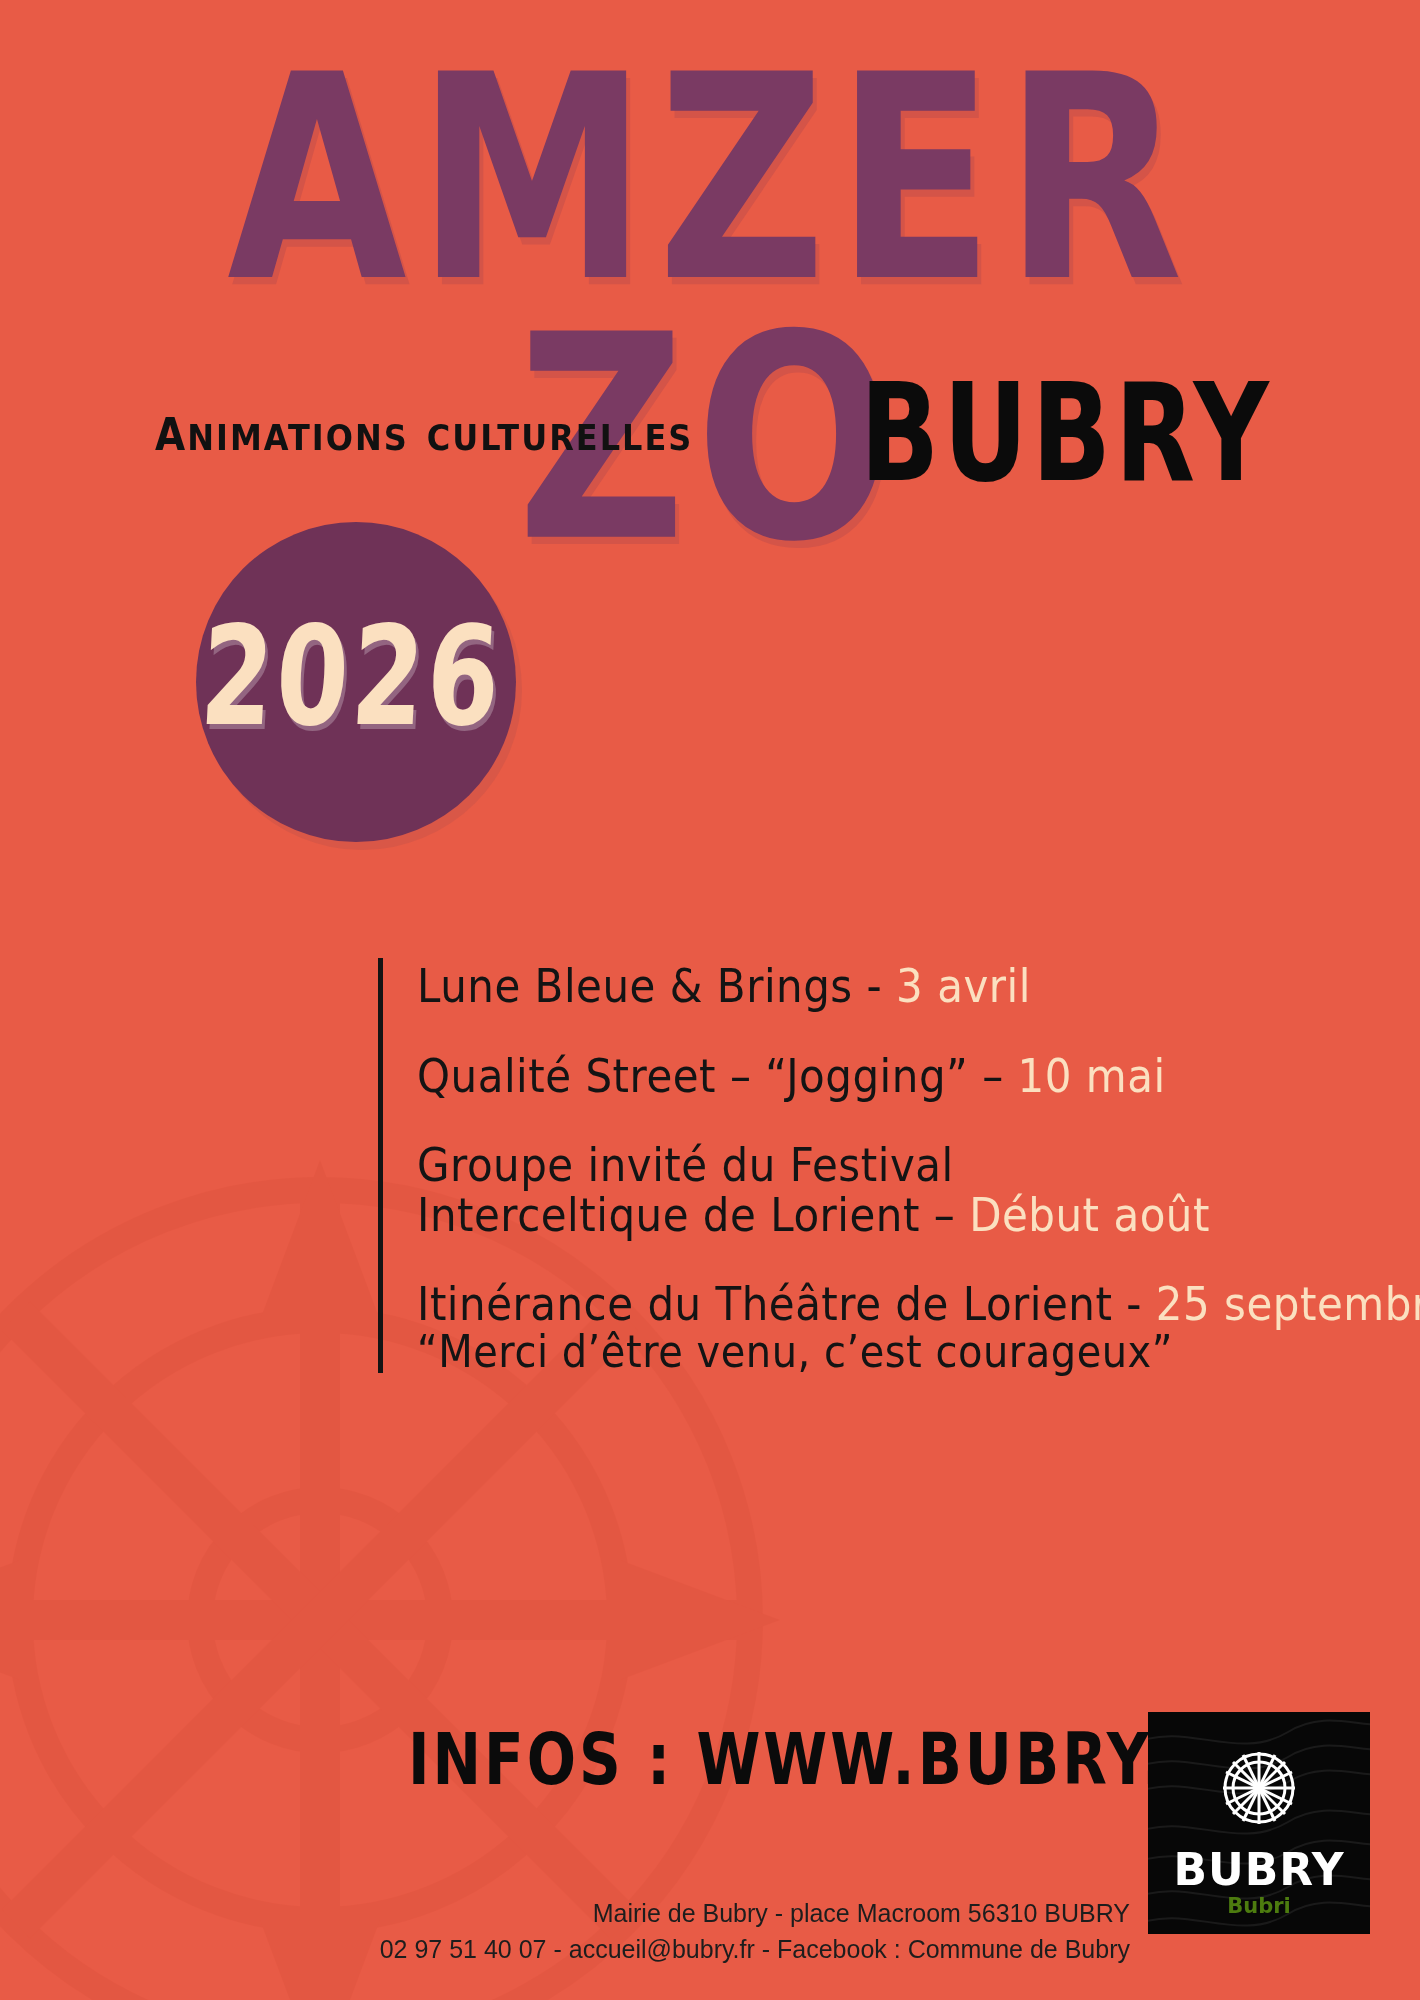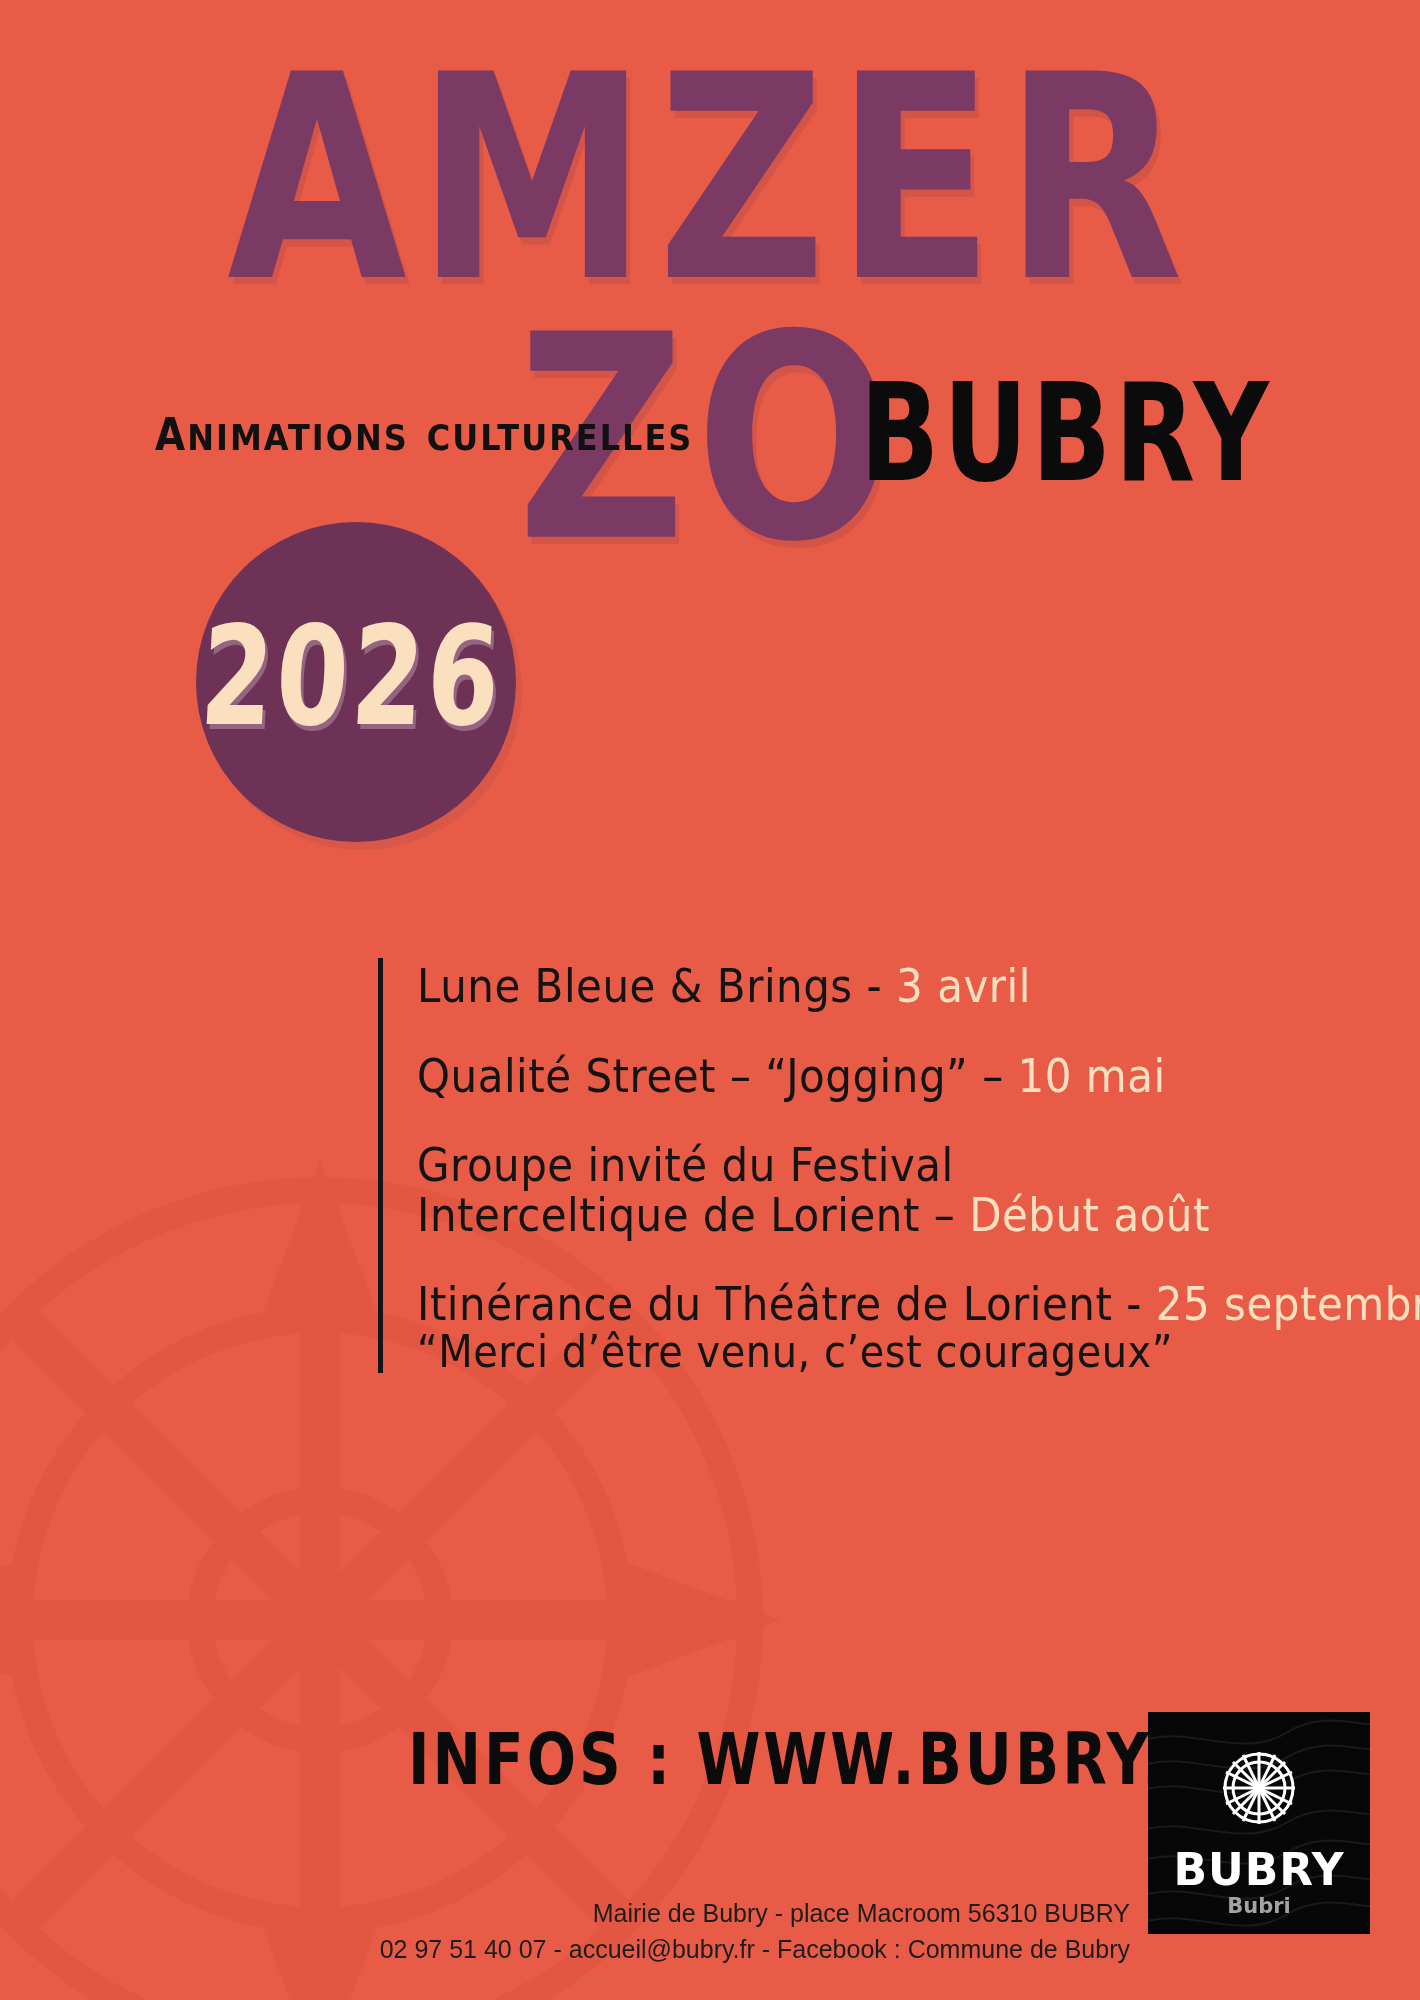--- a/index.html
+++ b/index.html
@@ -204,21 +204,21 @@
     color: #fff;
   }
   .logo-sub {
     position: absolute;
     width: 222px;
     text-align: center;
     top: 182px;
     font-family: "DejaVu Sans", sans-serif;
     font-weight: bold;
     font-size: 21px;
-    color: #a3a3a3;
+    color: #4d7c0f;
   }
 </style>
 </head>
 <body>
 
 <div class="poster">
 
   <div class="watermark">
     <svg viewBox="0 0 1000 1000" width="1000" height="1000" aria-hidden="true">
       <g fill="none" stroke="#e0543f" stroke-width="26">

